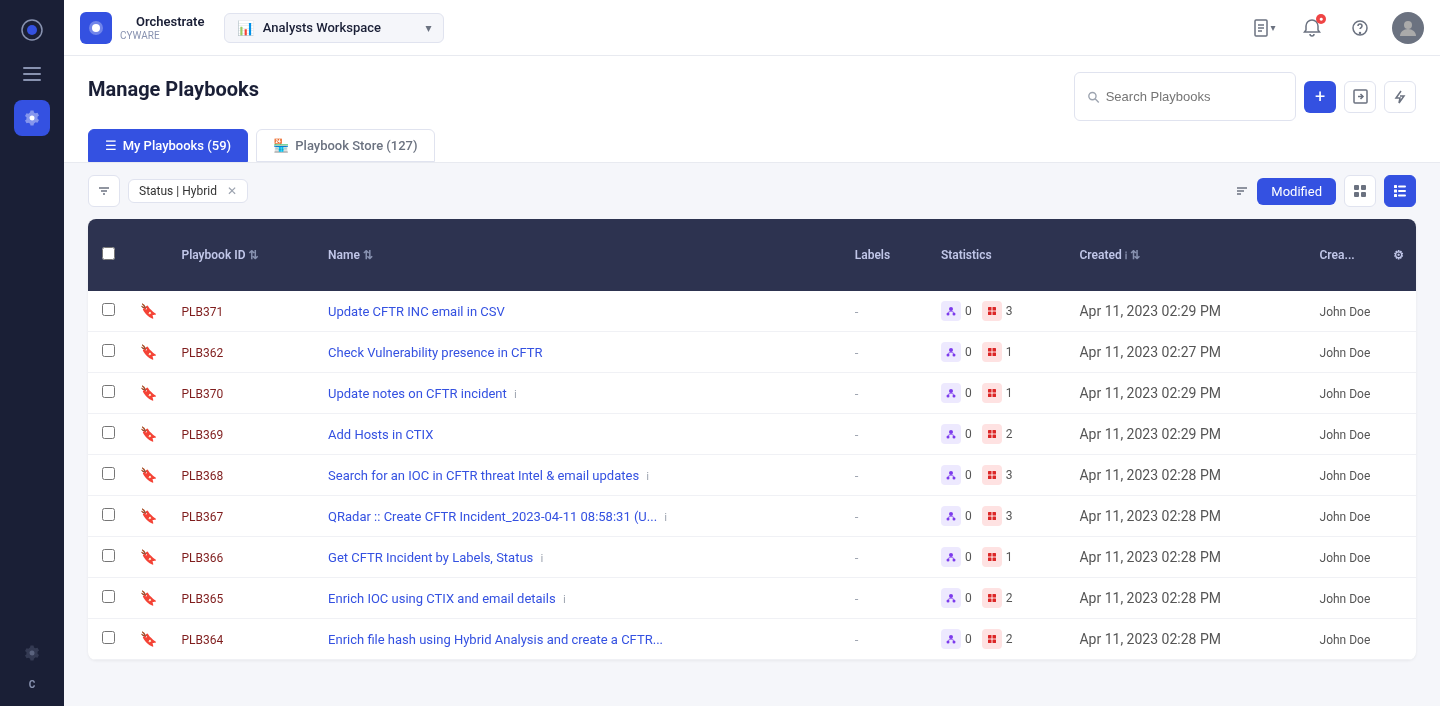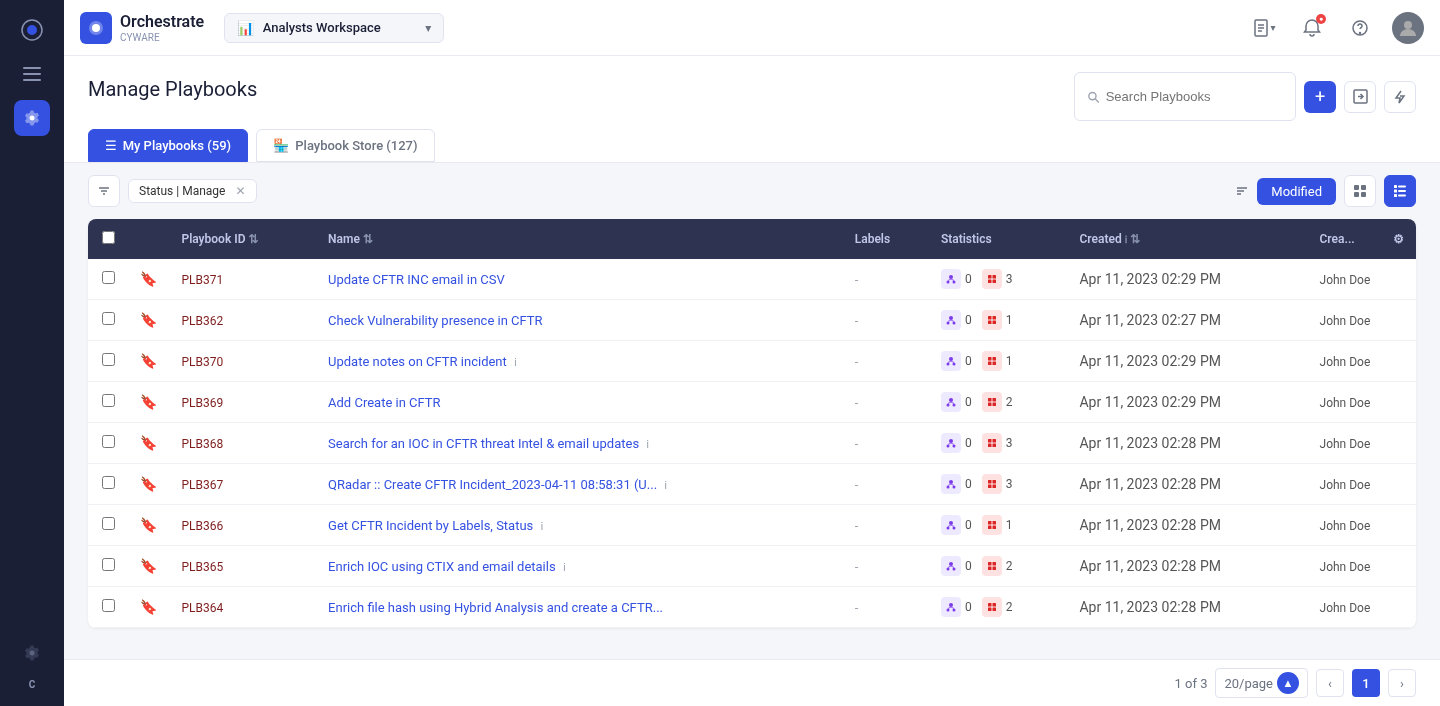--- a/index.html
+++ b/index.html
@@ -54,24 +54,25 @@
       margin-right: 8px;
     }
     .topbar .logo-icon {
       width: 32px; height: 32px;
       background: #3451e1;
       border-radius: 6px;
       display: flex; align-items: center; justify-content: center;
       color: #fff; font-size: 14px; font-weight: bold;
     }
     .topbar .logo-text {
-      font-size: 16px;
+      font-size: 13px;
       font-weight: 600;
       color: #1a1f36;
       line-height: 1.2;
+      margin-left: 16px;
     }
     .topbar .logo-subtext { font-size: 10px; color: #8892b0; }
     .workspace-selector {
       display: flex; align-items: center; gap: 8px;
       background: #f5f6fa;
       border: 1px solid #e0e3ef;
       border-radius: 6px;
       padding: 6px 12px;
       cursor: pointer;
       min-width: 220px;
@@ -113,21 +114,21 @@
     }
 
     
     .page-header {
       background: #fff;
       padding: 16px 24px 0;
       border-bottom: 1px solid #e8eaf0;
     }
     .page-title {
       font-size: 20px;
-      font-weight: 400;
+      font-weight: 700;
       color: #1a1f36;
       margin-bottom: 16px;
     }
     .tabs-row {
       display: flex; align-items: center; gap: 8px;
     }
     .tab-btn {
       display: flex; align-items: center; gap: 6px;
       padding: 8px 16px;
       border-radius: 6px 6px 0 0;
@@ -239,21 +240,21 @@
       background: #fff;
       border-radius: 8px;
       overflow: hidden;
       box-shadow: 0 1px 3px rgba(0,0,0,0.06);
     }
     thead tr {
       background: #2d3350;
       color: #c0c6e8;
     }
     thead th {
-      padding: 12px 12px;
+      padding: 28px 12px;
       text-align: left;
       font-size: 12px;
       font-weight: 600;
       white-space: nowrap;
     }
     thead th.check-col { width: 40px; text-align: center; }
     thead th.bookmark-col { width: 36px; }
     tbody tr {
       border-bottom: 1px solid #f0f1f5;
     }
@@ -466,21 +467,21 @@
 
     <div class="toolbar-row">
       <div class="filter-btn">
         <svg width="14" height="14" viewBox="0 0 14 14" fill="none" stroke="#6b7280" stroke-width="1.5">
           <line x1="2" y1="4" x2="12" y2="4"></line>
           <line x1="4" y1="7" x2="10" y2="7"></line>
           <line x1="6" y1="10" x2="8" y2="10"></line>
         </svg>
       </div>
       <div class="filter-chip">
-        <span>Status | Manage</span>
+        <span>Status | Hybrid</span>
         <span class="close-x">✕</span>
       </div>
       <div class="toolbar-right">
         <div style="display:flex;align-items:center;gap:4px;">
           <svg width="14" height="14" viewBox="0 0 14 14" fill="none" stroke="#6b7280" stroke-width="1.5">
             <line x1="2" y1="4" x2="12" y2="4"></line>
             <line x1="2" y1="7" x2="9" y2="7"></line>
             <line x1="2" y1="10" x2="6" y2="10"></line>
           </svg>
         </div>
@@ -691,21 +692,21 @@
       <td class="check-col">
         <input type="checkbox" style="">
       </td>
       <td>
         <span class="bookmark-icon">🔖</span>
       </td>
       <td>
         <span class="playbook-id">PLB369</span>
       </td>
       <td>
-        <a class="playbook-link">Add Create in CFTR</a>
+        <a class="playbook-link">Add Hosts in CTIX</a>
         
       </td>
       <td>
         <span class="dash">-</span>
       </td>
       <td>
         <div class="stat-group">
           <div class="stat-item">
             <div class="stat-icon-purple">
               <svg width="10" height="10" viewBox="0 0 10 10" fill="#7c3aed">
@@ -990,27 +991,15 @@
         <span class="created-date">Apr 11, 2023 02:28 PM</span>
       </td>
       <td>
         <span class="creator">John Doe</span>
       </td>
     </tr>
           </tbody>
       </table>
     </div>
 
-    <div class="pagination-bar">
-      <span>1 of 3</span>
-      <div class="per-page">
-        <div class="per-page-selector">
-          <span>20/page</span>
-          <div class="scroll-up-btn">▲</div>
-        </div>
-      </div>
-      <div class="page-nav">‹</div>
-      <div class="page-num">1</div>
-      <div class="page-nav">›</div>
-    </div>
 
   </div>
 </div>
 
 </body></html>

